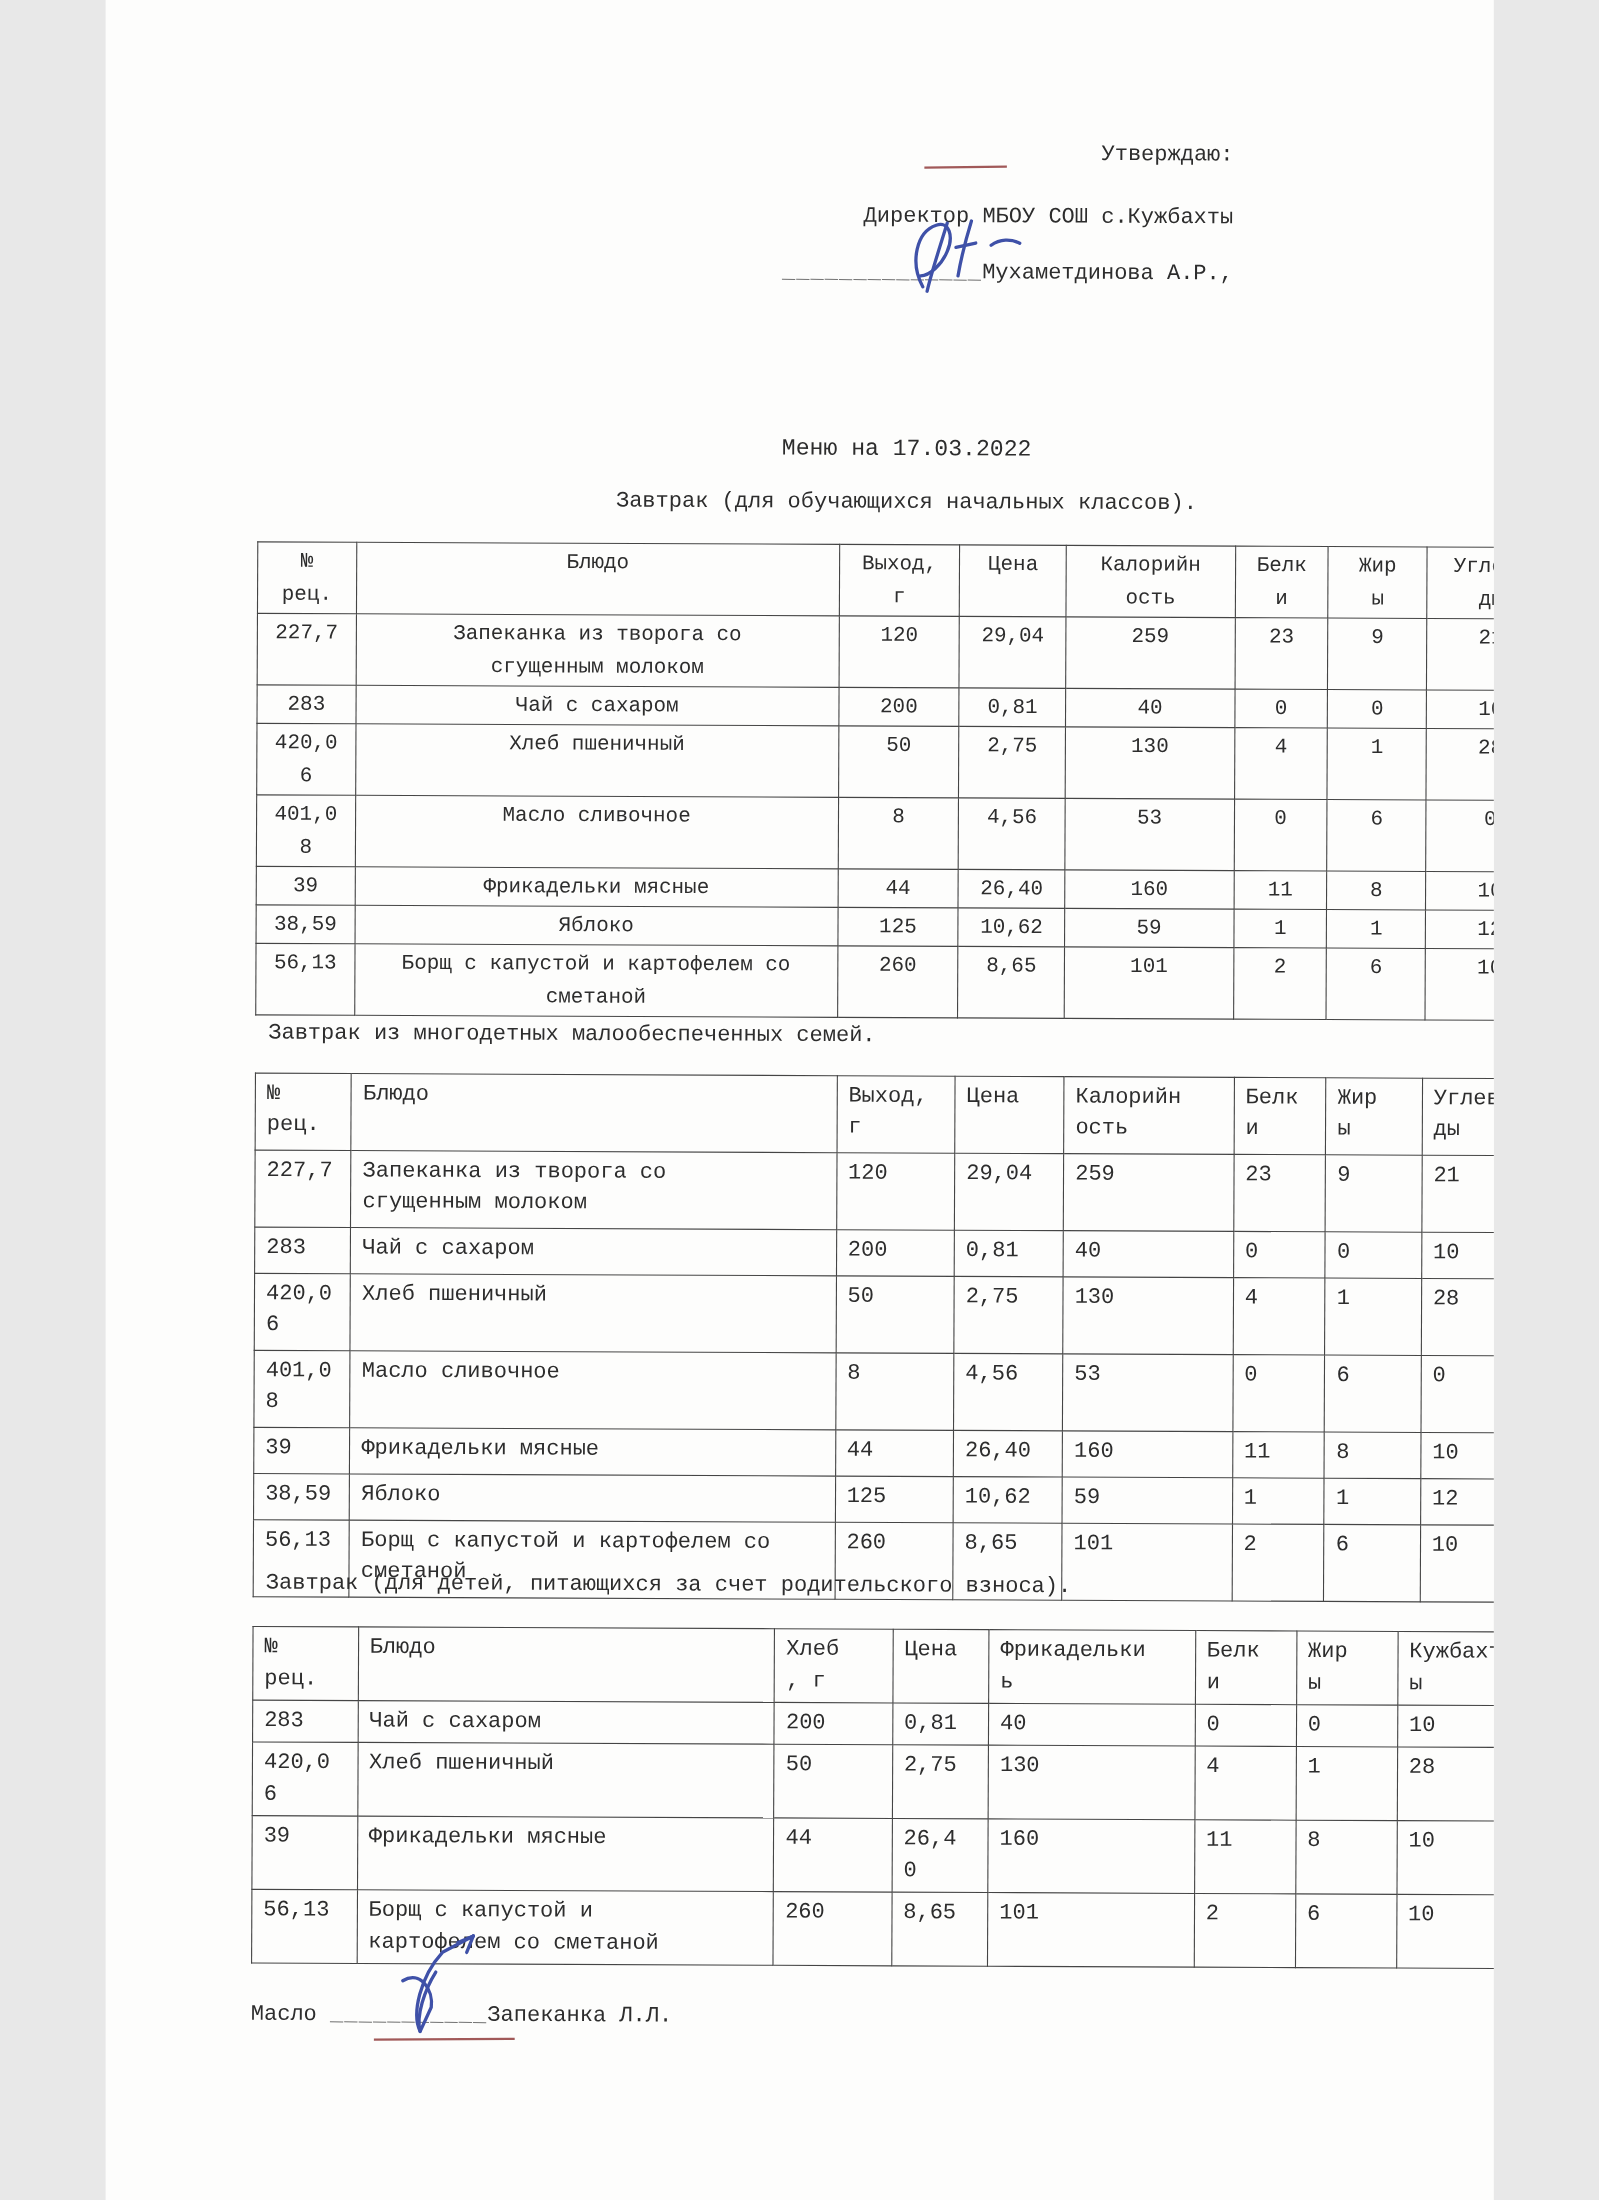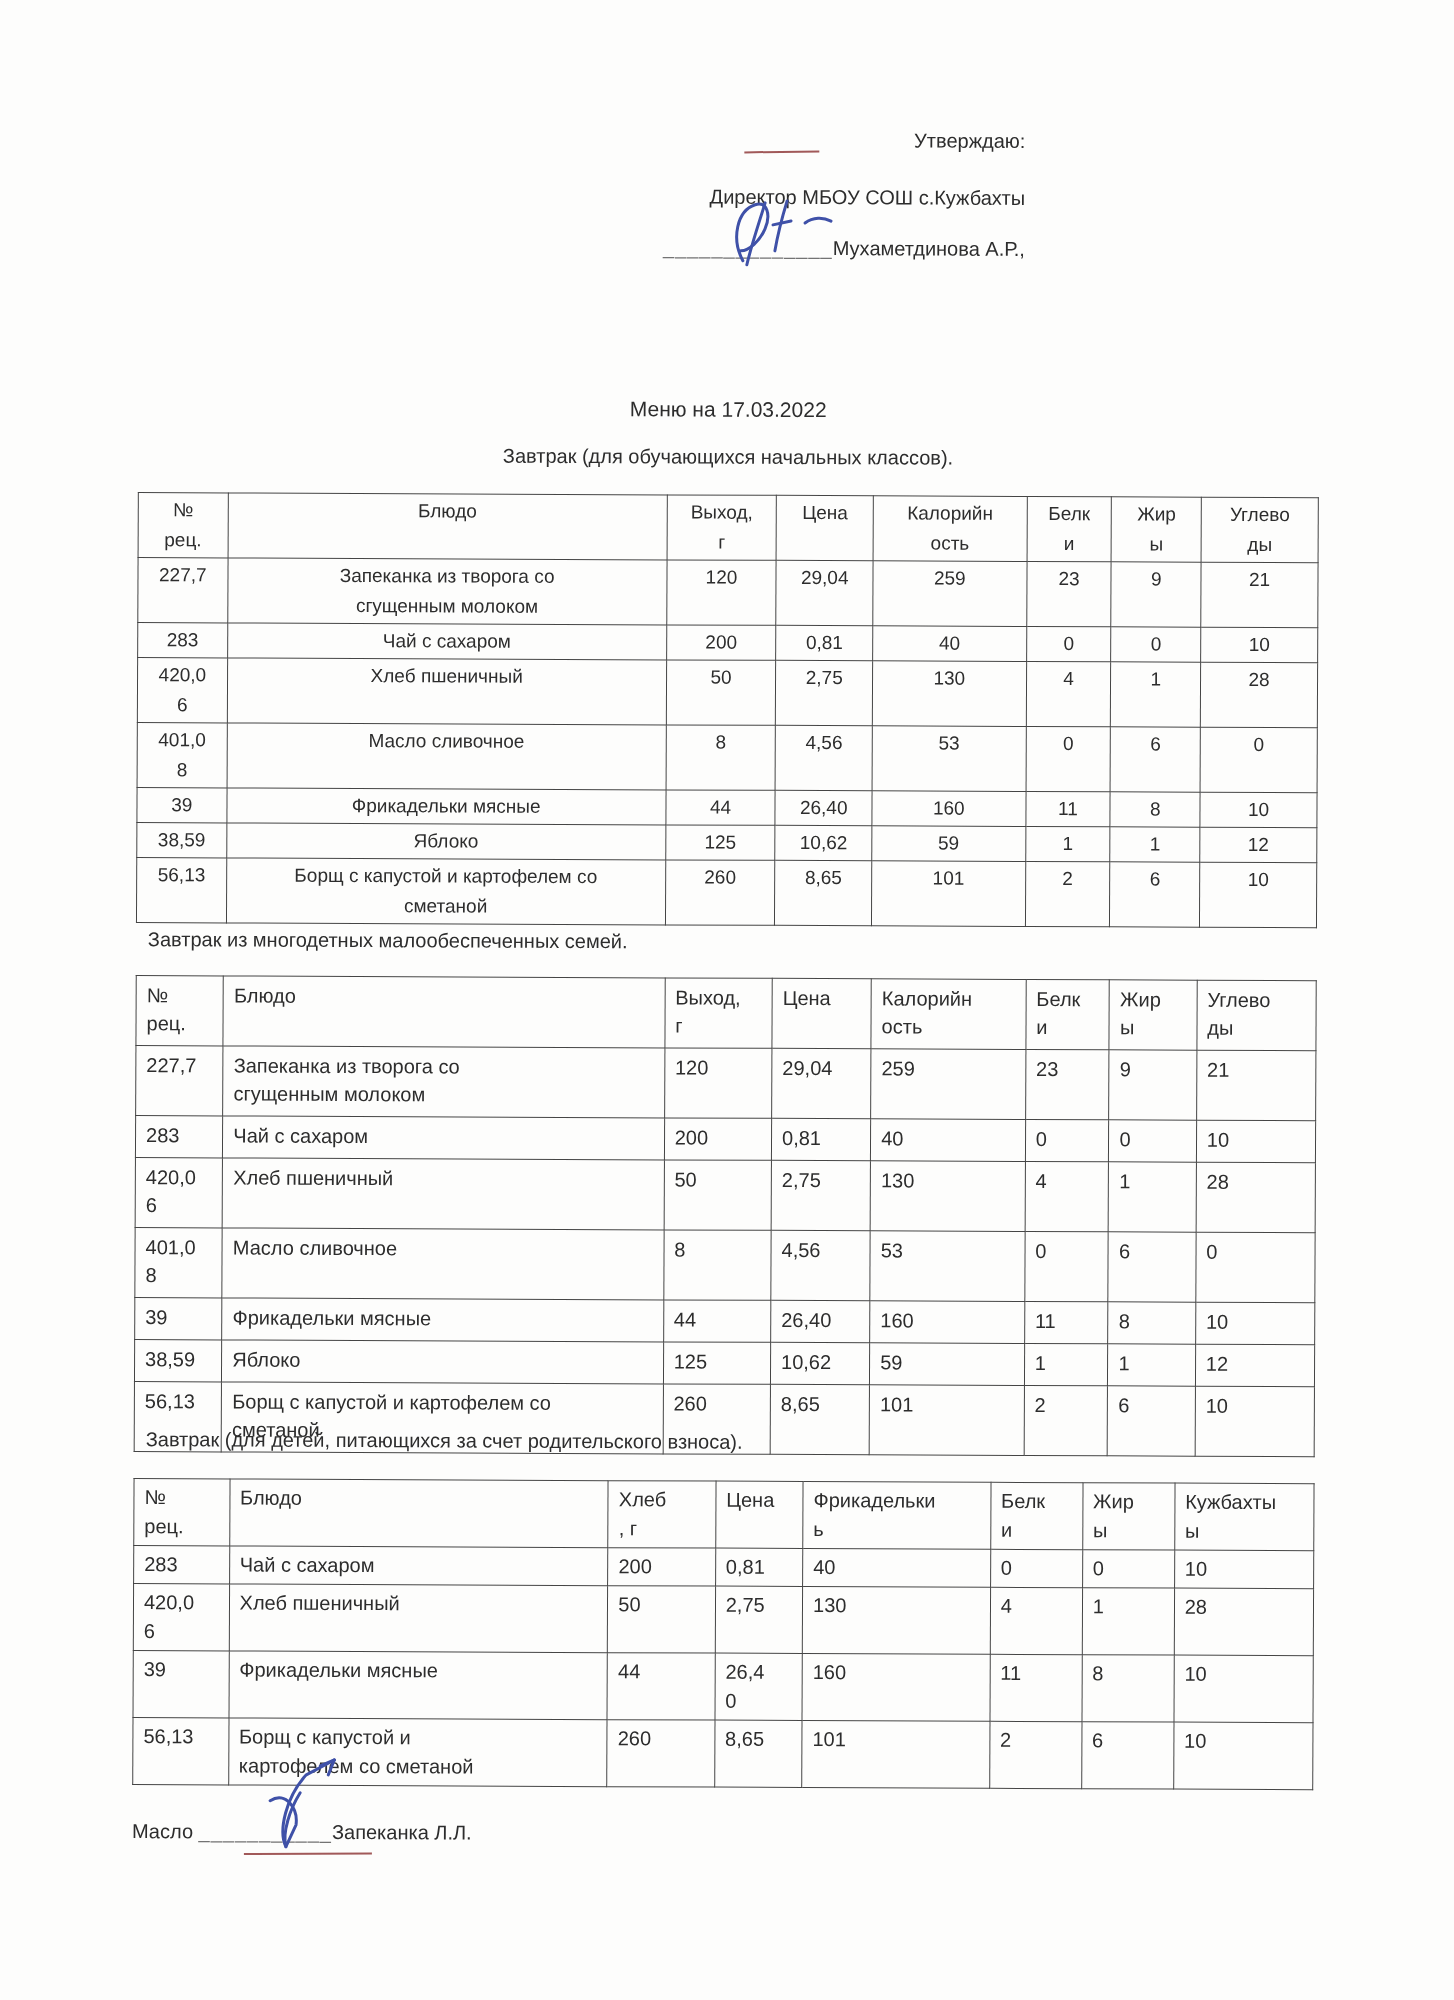--- a/index.html
+++ b/index.html
@@ -1,21 +1,21 @@
 <!DOCTYPE html>
 <html><head>
 <meta charset="utf-8">
 <style>
   html,body{margin:0;padding:0;background:#e8e8e8;}
   .sheet{
     position:relative;
-    width:1454px;height:2000px;
+    width:1262px;height:2000px;
     margin:0 auto;
     background:#fdfdfc;
-    font-family:Liberation Sans, sans-serif;
+    font-family:Liberation Mono, monospace;
     color:#2d2d2d;
     overflow:hidden;
   }
   .sheet-content{
     position:absolute;inset:0;
     transform:rotate(0.25deg);
     transform-origin:120px 0;
   }
   
   .approve-block{position:absolute;top:126px;left:0;width:1026px;text-align:right;font-size:20px;}

